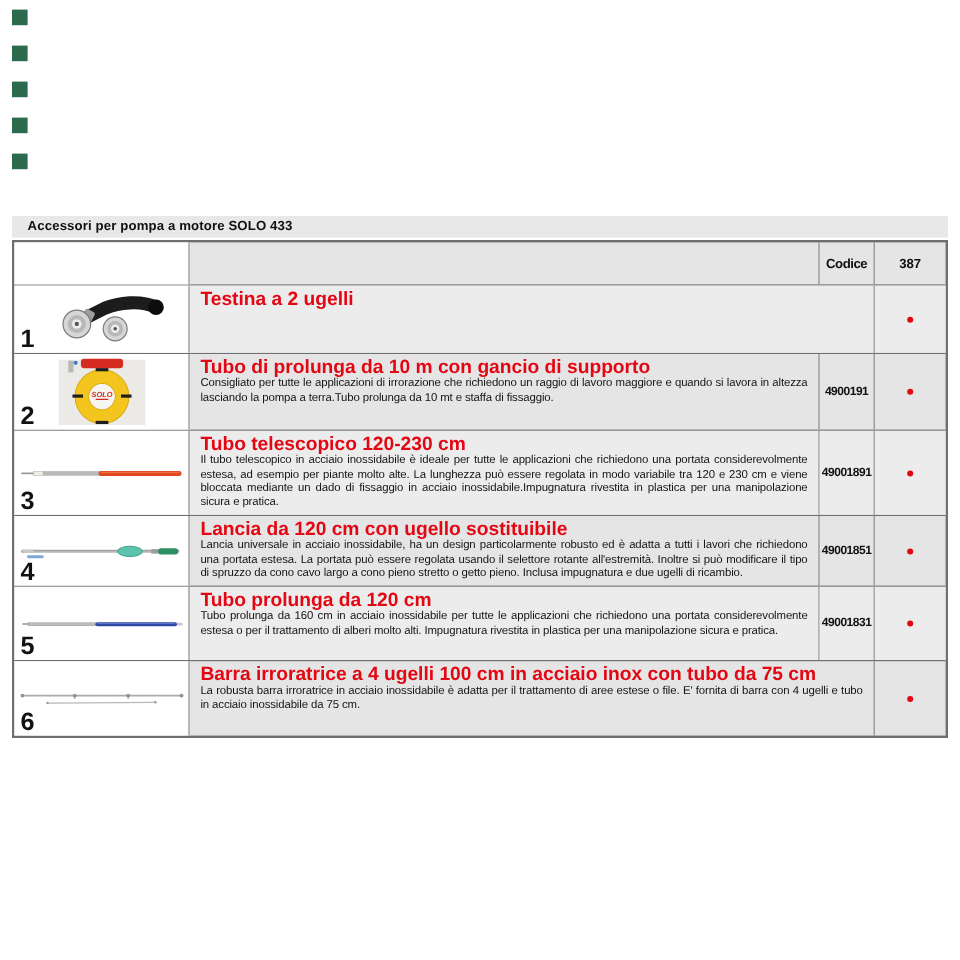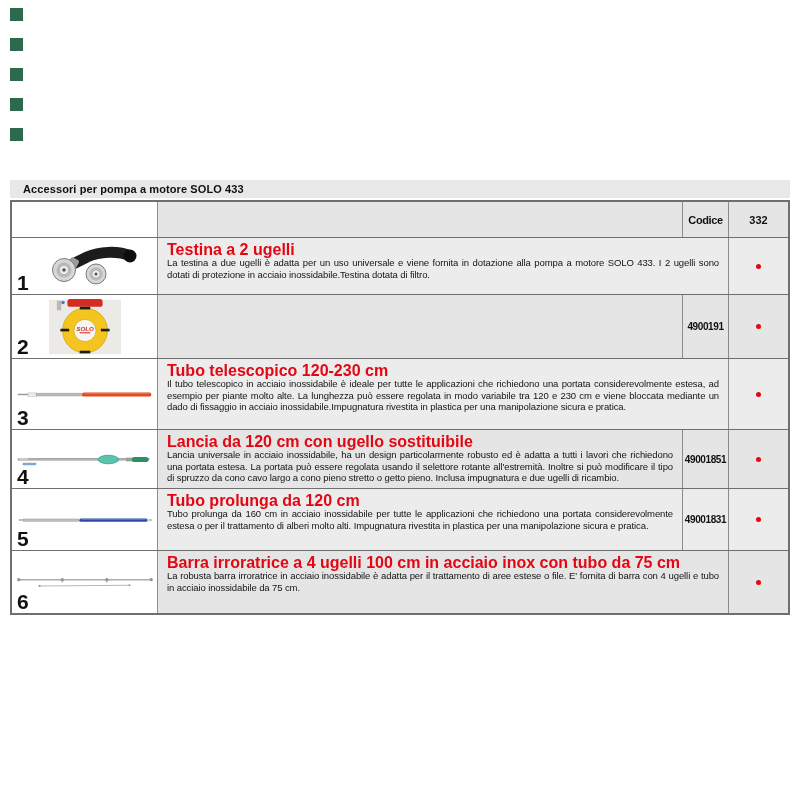--- a/index.html
+++ b/index.html
@@ -62,21 +62,21 @@
     </div>
 
   <div class="titlebar">Accessori per pompa a motore SOLO 433</div>
 
   <div class="tbl">
 
     <div class="row hdr-row">
       <div class="c c-img"></div>
       <div class="c c-desc"></div>
       <div class="c c-code hdr-cell">Codice</div>
-      <div class="c c-dot hdr-cell">332</div>
+      <div class="c c-dot hdr-cell">387</div>
     </div>
 
     <div class="row shade r1">
       <div class="c c-img">
         <span class="num">1</span>
         <svg width="104" height="46" viewBox="0 0 104 46">
           <path d="M97,13 C84,7 66,9 54,14 L40,21" stroke="#1c1c1c" stroke-width="11" fill="none" stroke-linecap="round"></path>
           <circle cx="97" cy="13" r="6.5" fill="#0d0d0d"></circle>
           <rect x="36" y="15" width="9" height="10" rx="2" transform="rotate(28 40 20)" fill="#9c9c9c"></rect>
           <circle cx="31" cy="27" r="11.5" fill="#d6d6d6" stroke="#7c7c7c"></circle>
@@ -84,21 +84,20 @@
           <circle cx="31" cy="27" r="4" fill="#ededed"></circle>
           <circle cx="31" cy="27" r="1.8" fill="#555"></circle>
           <circle cx="63" cy="31" r="10" fill="#d6d6d6" stroke="#7c7c7c"></circle>
           <circle cx="63" cy="31" r="6.5" fill="#b8b8b8"></circle>
           <circle cx="63" cy="31" r="3.5" fill="#ededed"></circle>
           <circle cx="63" cy="31" r="1.5" fill="#555"></circle>
         </svg>
       </div>
       <div class="c c-desc">
         <div class="ptitle">Testina a 2 ugelli</div>
-        <div class="pdesc">La testina a due ugelli è adatta per un uso universale e viene fornita in dotazione alla pompa a motore SOLO 433. I 2 ugelli sono dotati di protezione in acciaio inossidabile.Testina dotata di filtro.</div>
       </div>
       <div class="c c-dot">
         <span class="dot"></span>
       </div>
     </div>
 
     <div class="row r2">
       <div class="c c-img">
         <span class="num">2</span>
         <svg width="86" height="58" viewBox="0 0 96 66">
@@ -112,20 +111,22 @@
           <circle cx="48" cy="37" r="12" fill="#f6f5f2"></circle>
           <text x="48" y="37" text-anchor="middle" font-size="7" font-weight="bold" font-style="italic" fill="#d62b20">SOLO</text>
           <rect x="42" y="39" width="12" height="1.2" fill="#d62b20"></rect>
           <rect x="42" y="10" width="12" height="3" fill="#1d1d1d"></rect>
           <rect x="42" y="60" width="12" height="3" fill="#1d1d1d"></rect>
           <rect x="20" y="35" width="10" height="3" fill="#1d1d1d"></rect>
           <rect x="66" y="35" width="10" height="3" fill="#1d1d1d"></rect>
         </svg>
       </div>
       <div class="c c-desc">
+        <div class="ptitle">Tubo di prolunga da 10 m con gancio di supporto</div>
+        <div class="pdesc">Consigliato per tutte le applicazioni di irrorazione che richiedono un raggio di lavoro maggiore e quando si lavora in altezza lasciando la pompa a terra.Tubo prolunga da 10 mt e staffa di fissaggio.</div>
       </div>
       <div class="c c-code">4900191</div>
       <div class="c c-dot">
         <span class="dot"></span>
       </div>
     </div>
 
     <div class="row shade r3">
       <div class="c c-img">
         <span class="num">3</span>
@@ -134,20 +135,21 @@
           <rect x="14" y="4.8" width="9" height="3.6" fill="#efece4" stroke="#b3b3b3" stroke-width="0.5"></rect>
           <rect x="23" y="5.1" width="50" height="3" fill="#bdbdbd" stroke="#8f8f8f" stroke-width="0.5"></rect>
           <rect x="72" y="4.4" width="74" height="4.4" rx="2" fill="#e0481d"></rect>
           <rect x="74" y="5.1" width="70" height="1.1" fill="#f07e52" opacity="0.8"></rect>
         </svg>
       </div>
       <div class="c c-desc">
         <div class="ptitle">Tubo telescopico 120-230 cm</div>
         <div class="pdesc">Il tubo telescopico in acciaio inossidabile è ideale per tutte le applicazioni che richiedono una portata considerevolmente estesa, ad esempio per piante molto alte. La lunghezza può essere regolata in modo variabile tra 120 e 230 cm e viene bloccata mediante un dado di fissaggio in acciaio inossidabile.Impugnatura rivestita in plastica per una manipolazione sicura e pratica.</div>
       </div>
+      <div class="c c-code">49001891</div>
       <div class="c c-dot">
         <span class="dot"></span>
       </div>
     </div>
 
     <div class="row r4">
       <div class="c c-img">
         <span class="num">4</span>
         <svg width="140" height="17" viewBox="0 0 150 18">
           <line x1="6" y1="9" x2="144" y2="9" stroke="#b6b6b6" stroke-width="2.6"></line>

